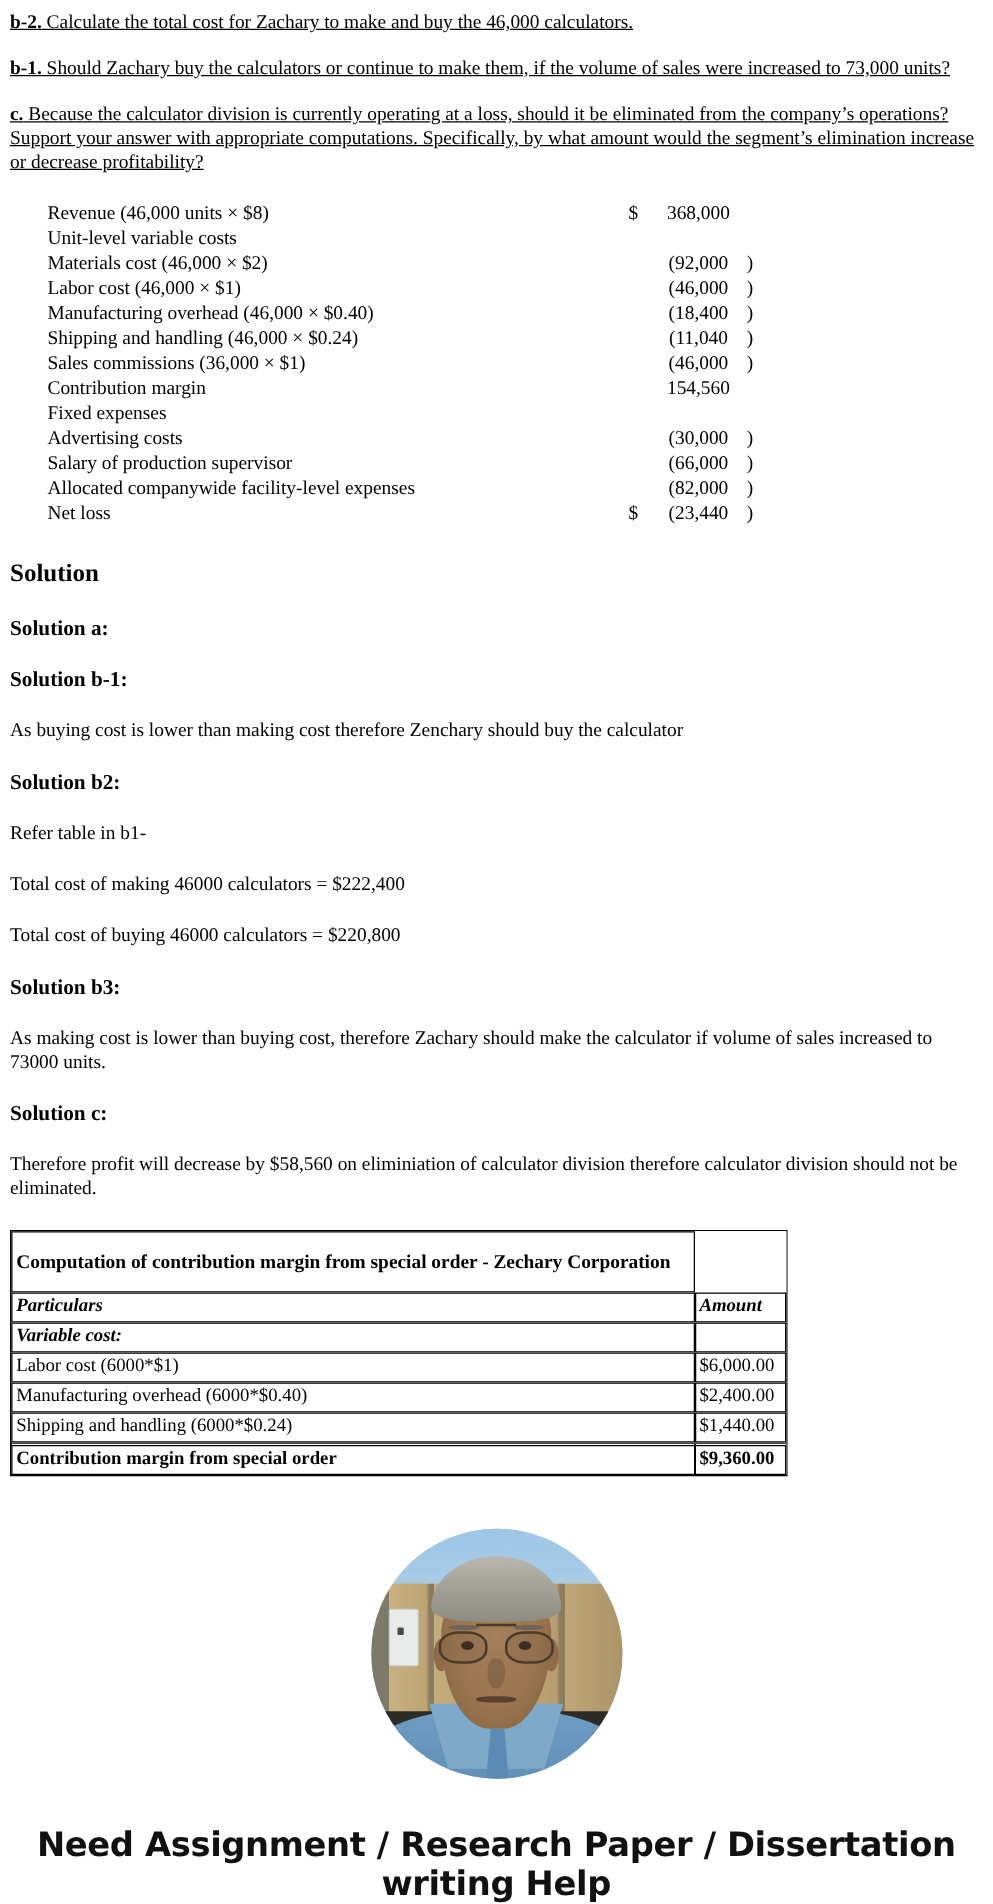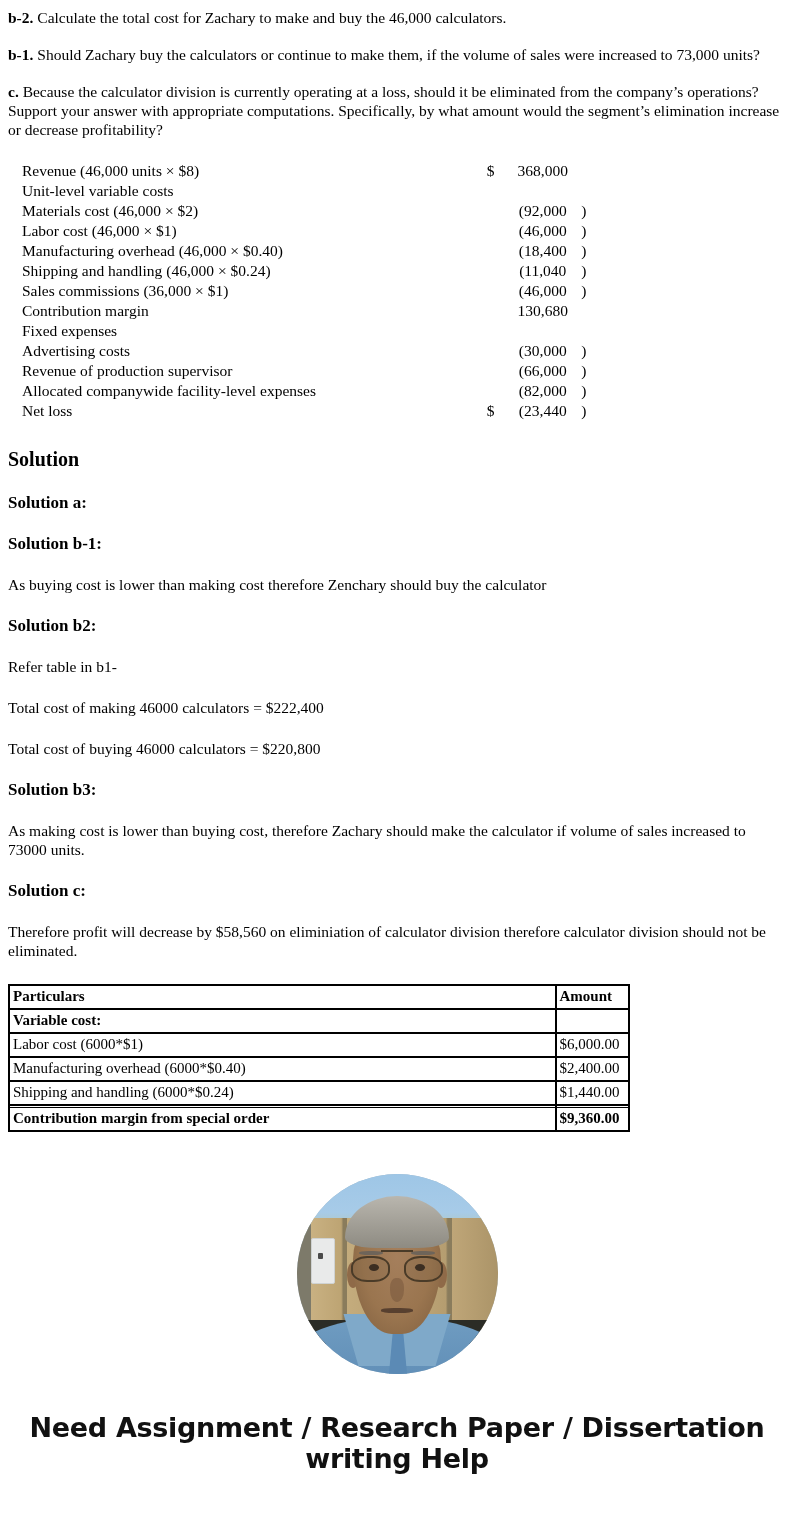--- a/index.html
+++ b/index.html
@@ -24,29 +24,30 @@
 
   
   .qblock {
     padding: 8px 8px 0 8px;
   }
   .qpara {
     font-size: 15.5px;
     line-height: 19px;
     margin: 0 0 18px 0;
     text-align: left;
+    text-decoration: underline;
   }
   .qpara:last-child { margin-bottom: 0; }
   .qlabel {
     font-weight: bold;
   }
 
   
   .stmt {
-    margin: 22px 0 0 0;
+    margin: 22px 0 0 16px;
     padding: 0 20px;
   }
   .stmt-table {
     border-collapse: collapse;
     width: 575px;
     font-size: 15.5px;
     line-height: 20px;
   }
   .stmt-table td {
     padding: 0;
@@ -115,21 +116,21 @@
     padding: 1px 3px 2px 3px;
     vertical-align: middle;
     line-height: 19px;
     background: #fff;
   }
   table.calc td.noborder {
     border: 1px solid #fff;
   }
   .col-particulars { width: 543px; }
   .col-amount { width: 73px; }
-  td.b { font-weight: bold; }
+  td.b { font-weight: bold; font-style: italic; }
   .calc-title-cell {
     height: 44px;
     font-weight: bold;
     font-size: 15.5px;
   }
   .row-empty-cell { height: 19px; }
   tr.total-row td {
     border-top: 3px double #000;
     font-weight: bold;
   }
@@ -364,37 +365,37 @@
           </tr>
         <tr>
             <td class="stmt-label">Sales commissions (36,000 × $1)</td>
             <td class="stmt-cur"></td>
             <td class="stmt-val">(46,000</td>
             <td class="stmt-paren">)</td>
           </tr>
         <tr>
             <td class="stmt-label">Contribution margin</td>
             <td class="stmt-cur"></td>
-            <td class="stmt-val">130,680</td>
+            <td class="stmt-val">154,560</td>
             <td class="stmt-paren"></td>
           </tr>
         <tr>
             <td class="stmt-label">Fixed expenses</td>
             <td class="stmt-cur"></td>
             <td class="stmt-val"></td>
             <td class="stmt-paren"></td>
           </tr>
         <tr>
             <td class="stmt-label">Advertising costs</td>
             <td class="stmt-cur"></td>
             <td class="stmt-val">(30,000</td>
             <td class="stmt-paren">)</td>
           </tr>
         <tr>
-            <td class="stmt-label">Revenue of production supervisor</td>
+            <td class="stmt-label">Salary of production supervisor</td>
             <td class="stmt-cur"></td>
             <td class="stmt-val">(66,000</td>
             <td class="stmt-paren">)</td>
           </tr>
         <tr>
             <td class="stmt-label">Allocated companywide facility-level expenses</td>
             <td class="stmt-cur"></td>
             <td class="stmt-val">(82,000</td>
             <td class="stmt-paren">)</td>
           </tr>
@@ -423,20 +424,24 @@
     <p class="sol-text">Therefore profit will decrease by $58,560 on eliminiation of calculator division therefore calculator division should not be eliminated.</p>
   </div>
 
   <div class="calc-wrap">
     <table class="calc">
       <colgroup>
         <col class="col-particulars">
         <col class="col-amount">
       </colgroup>
       <tbody>
+        <tr>
+          <td class="calc-title-cell">Computation of contribution margin from special order - Zechary Corporation</td>
+          <td class="noborder"></td>
+        </tr>
         <tr>
           <td class="b">Particulars</td>
           <td class="b">Amount</td>
         </tr>
         <tr>
           <td class="b">Variable cost:</td>
           <td class="row-empty-cell"></td>
         </tr>
         <tr>
           <td>Labor cost (6000*$1)</td>

